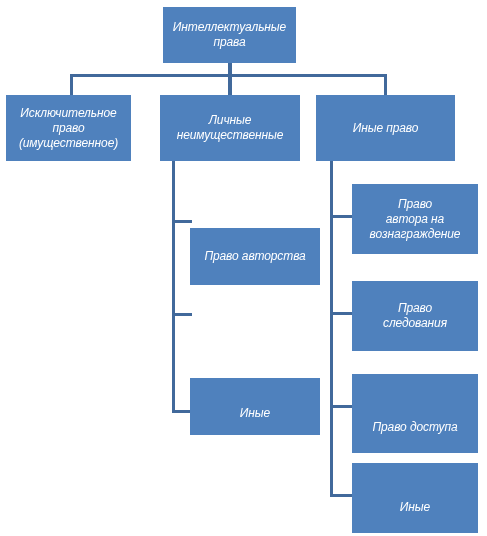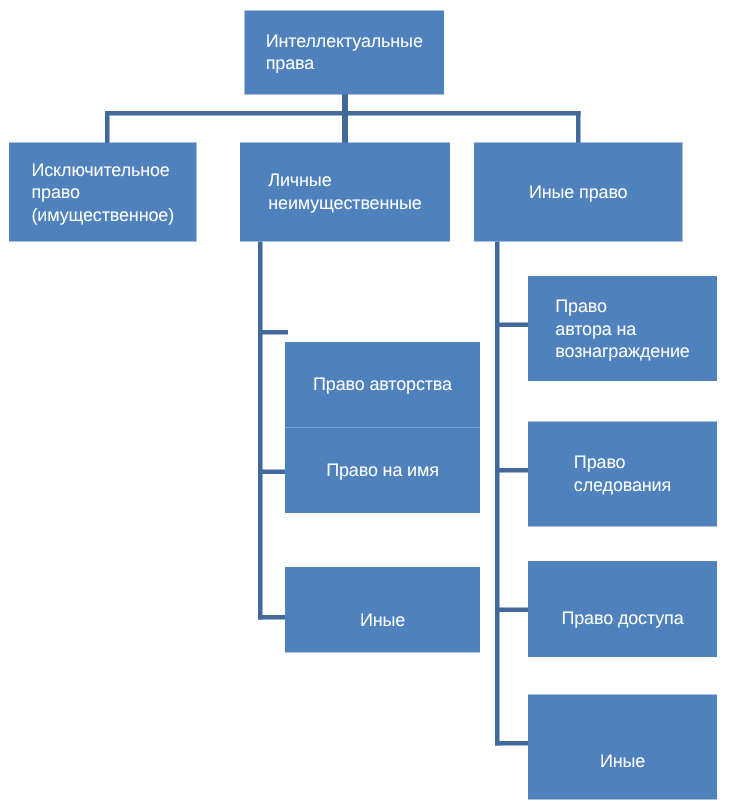--- a/index.html
+++ b/index.html
@@ -12,22 +12,24 @@
     width: 487px;
     height: 536px;
     background: #ffffff;
     overflow: hidden;
     font-family: "Liberation Sans", "DejaVu Sans", sans-serif;
   }
   .node {
     position: absolute;
     background: #4f81bd;
     color: #ffffff;
+    font-style: italic;
     font-size: 12px;
     line-height: 15px;
+    text-align: center;
     box-sizing: border-box;
     display: flex;
     align-items: center;
     justify-content: center;
     padding: 2px 6px;
     white-space: pre-line;
     letter-spacing: -0.1px;
   }
   .node.align-bottomish {
     align-items: flex-end;
@@ -70,24 +72,23 @@
 права</div>
 
   <div class="node" style="left:6px; top:95px; width:125px; height:66px;">Исключительное
 право
 (имущественное)</div>
   <div class="node" style="left:160px; top:95px; width:140px; height:66px;">Личные
 неимущественные</div>
   <div class="node" style="left:316px; top:95px; width:139px; height:66px;">Иные право</div>
 
   <div class="node" style="left:190px; top:192px; width:130px; height:57px;margin-top:36px;">Право авторства</div>
-  <div class="node" style="left:190px; top:285px; width:130px; height:57px;">Право на имя</div>
   <div class="node align-bottomish" style="left:190px; top:378px; width:130px; height:57px;">Иные</div>
 
   <div class="node" style="left:352px; top:184px; width:126px; height:70px;">Право
 автора на
 вознаграждение</div>
   <div class="node" style="left:352px; top:281px; width:126px; height:70px;">Право
 следования</div>
-  <div class="node align-lowmid" style="left:352px; top:374px; width:126px; height:64px;">Право доступа</div>
+  <div class="node align-lowmid" style="left:352px; top:374px; width:126px; height:79px;">Право доступа</div>
   <div class="node align-lowmid" style="left:352px; top:463px; width:126px; height:70px;">Иные</div>
 
 </div>
 
 </body></html>

